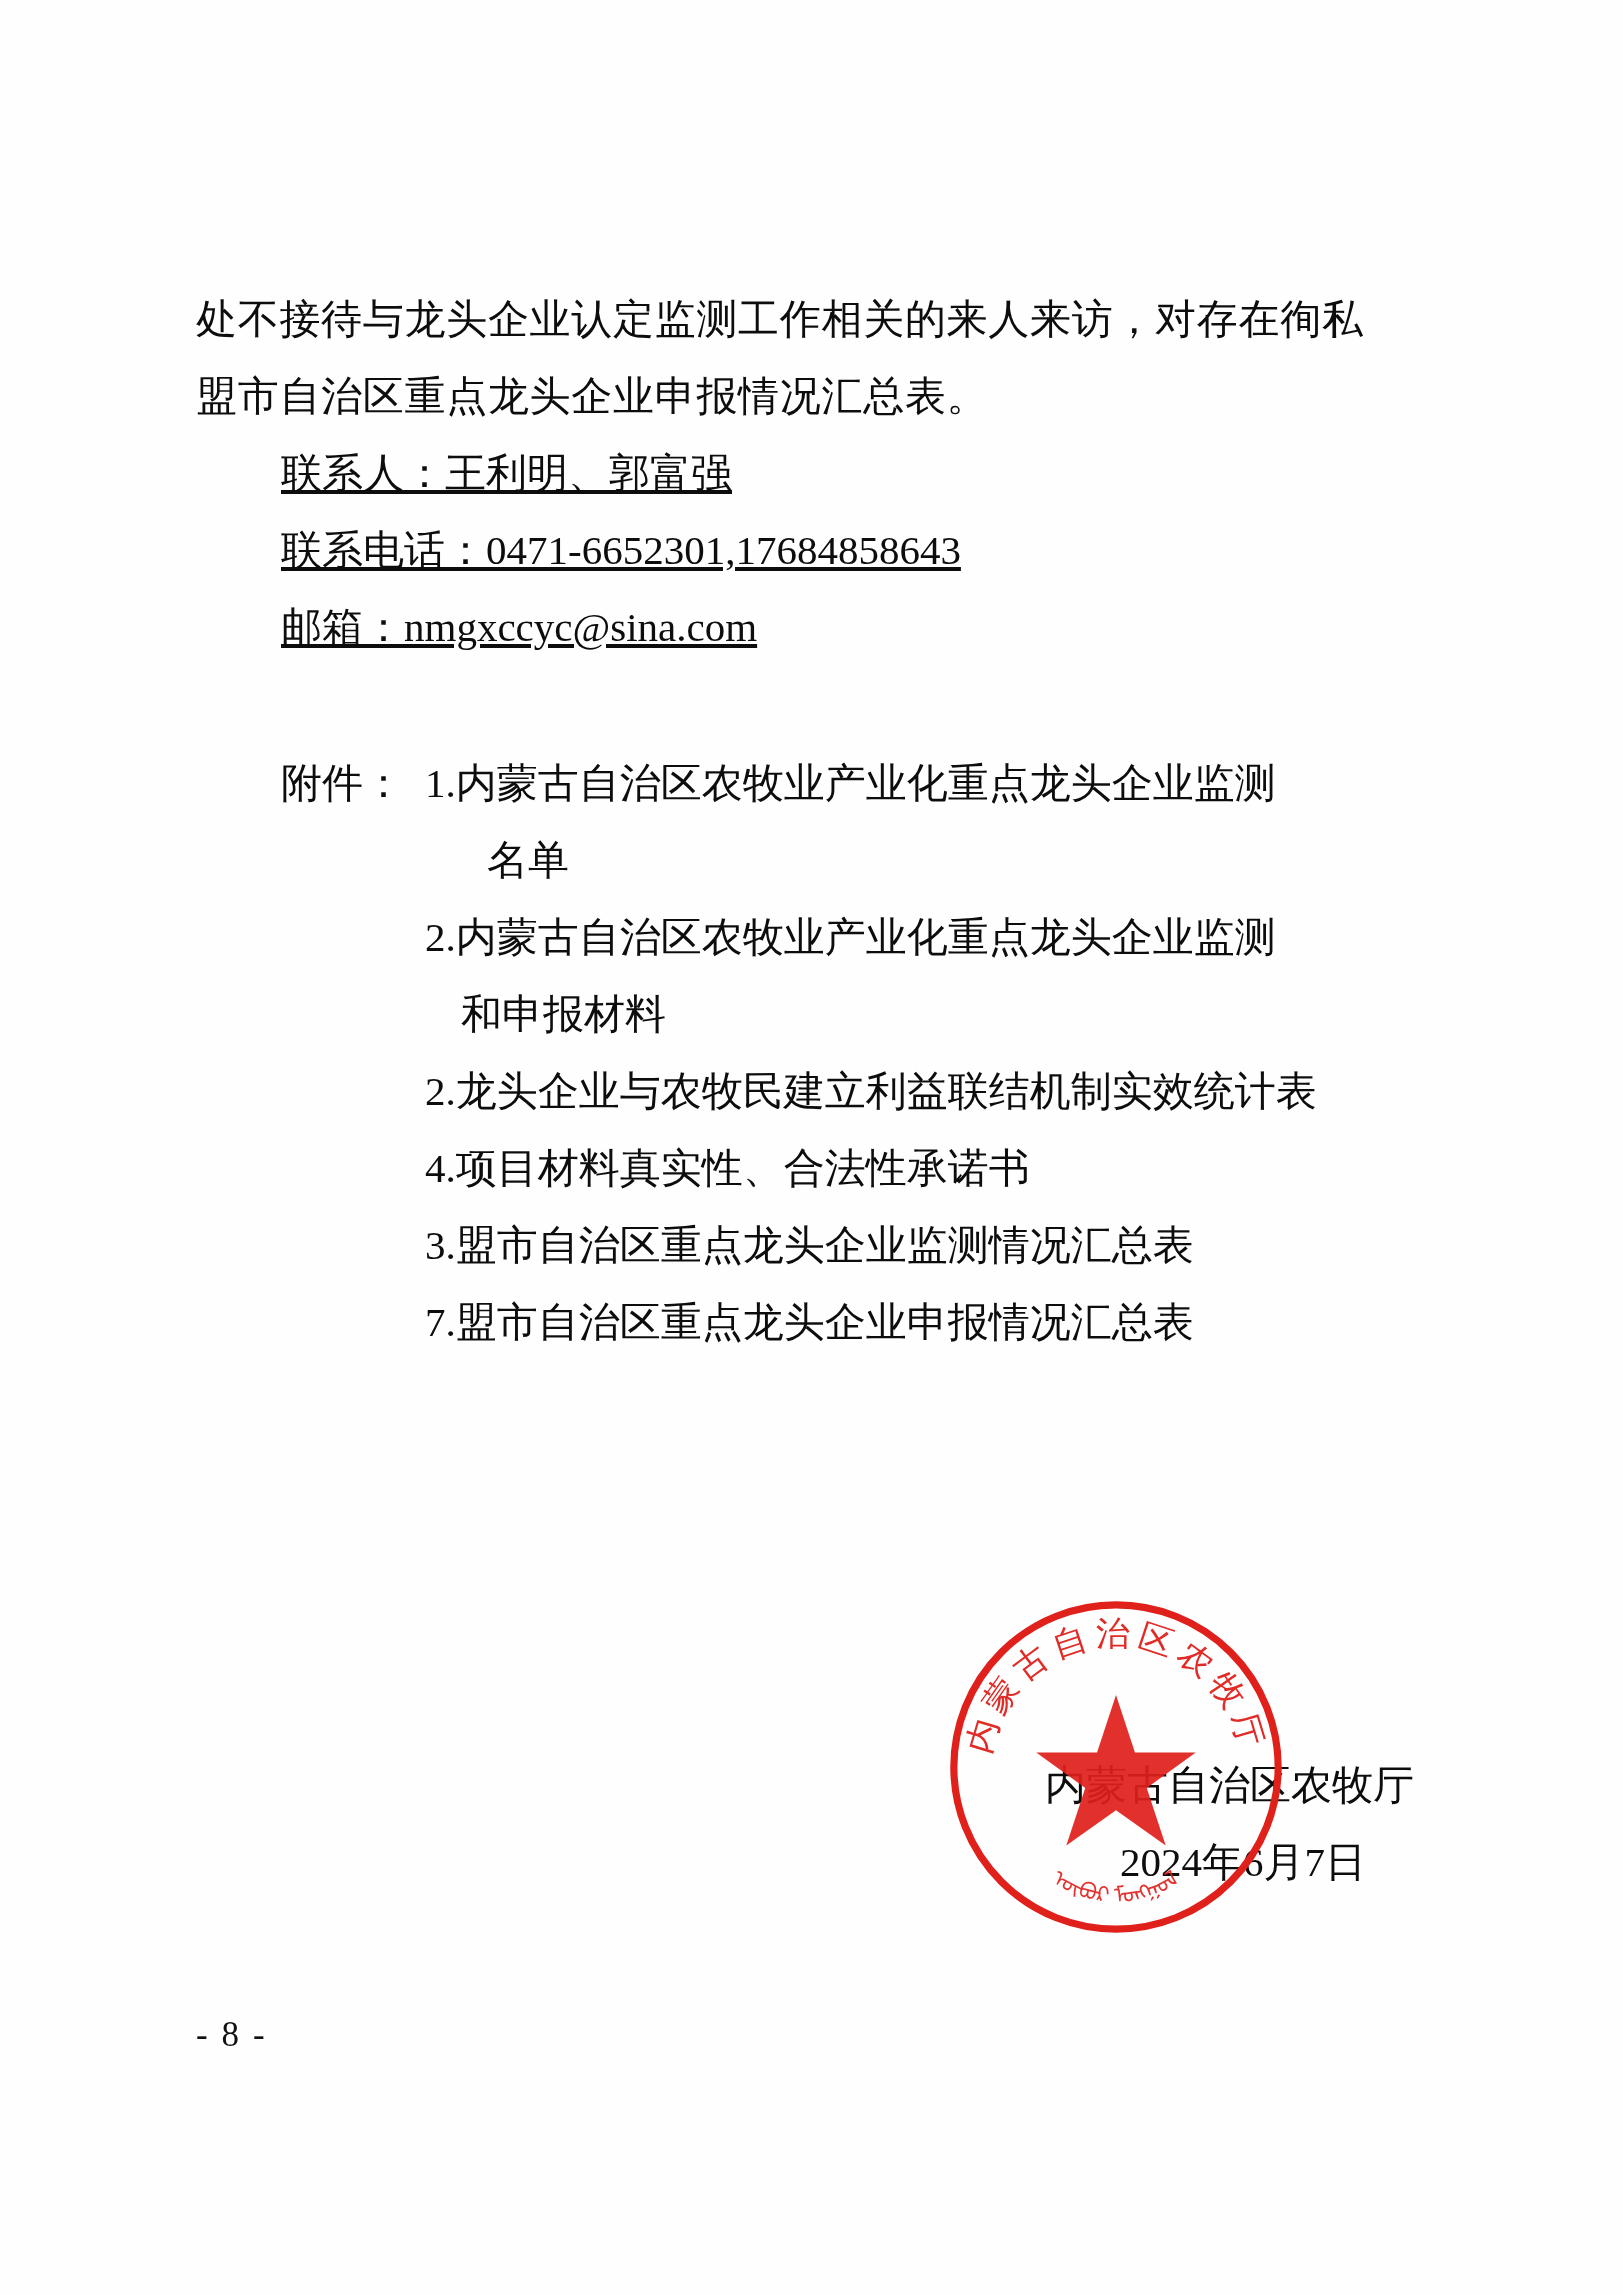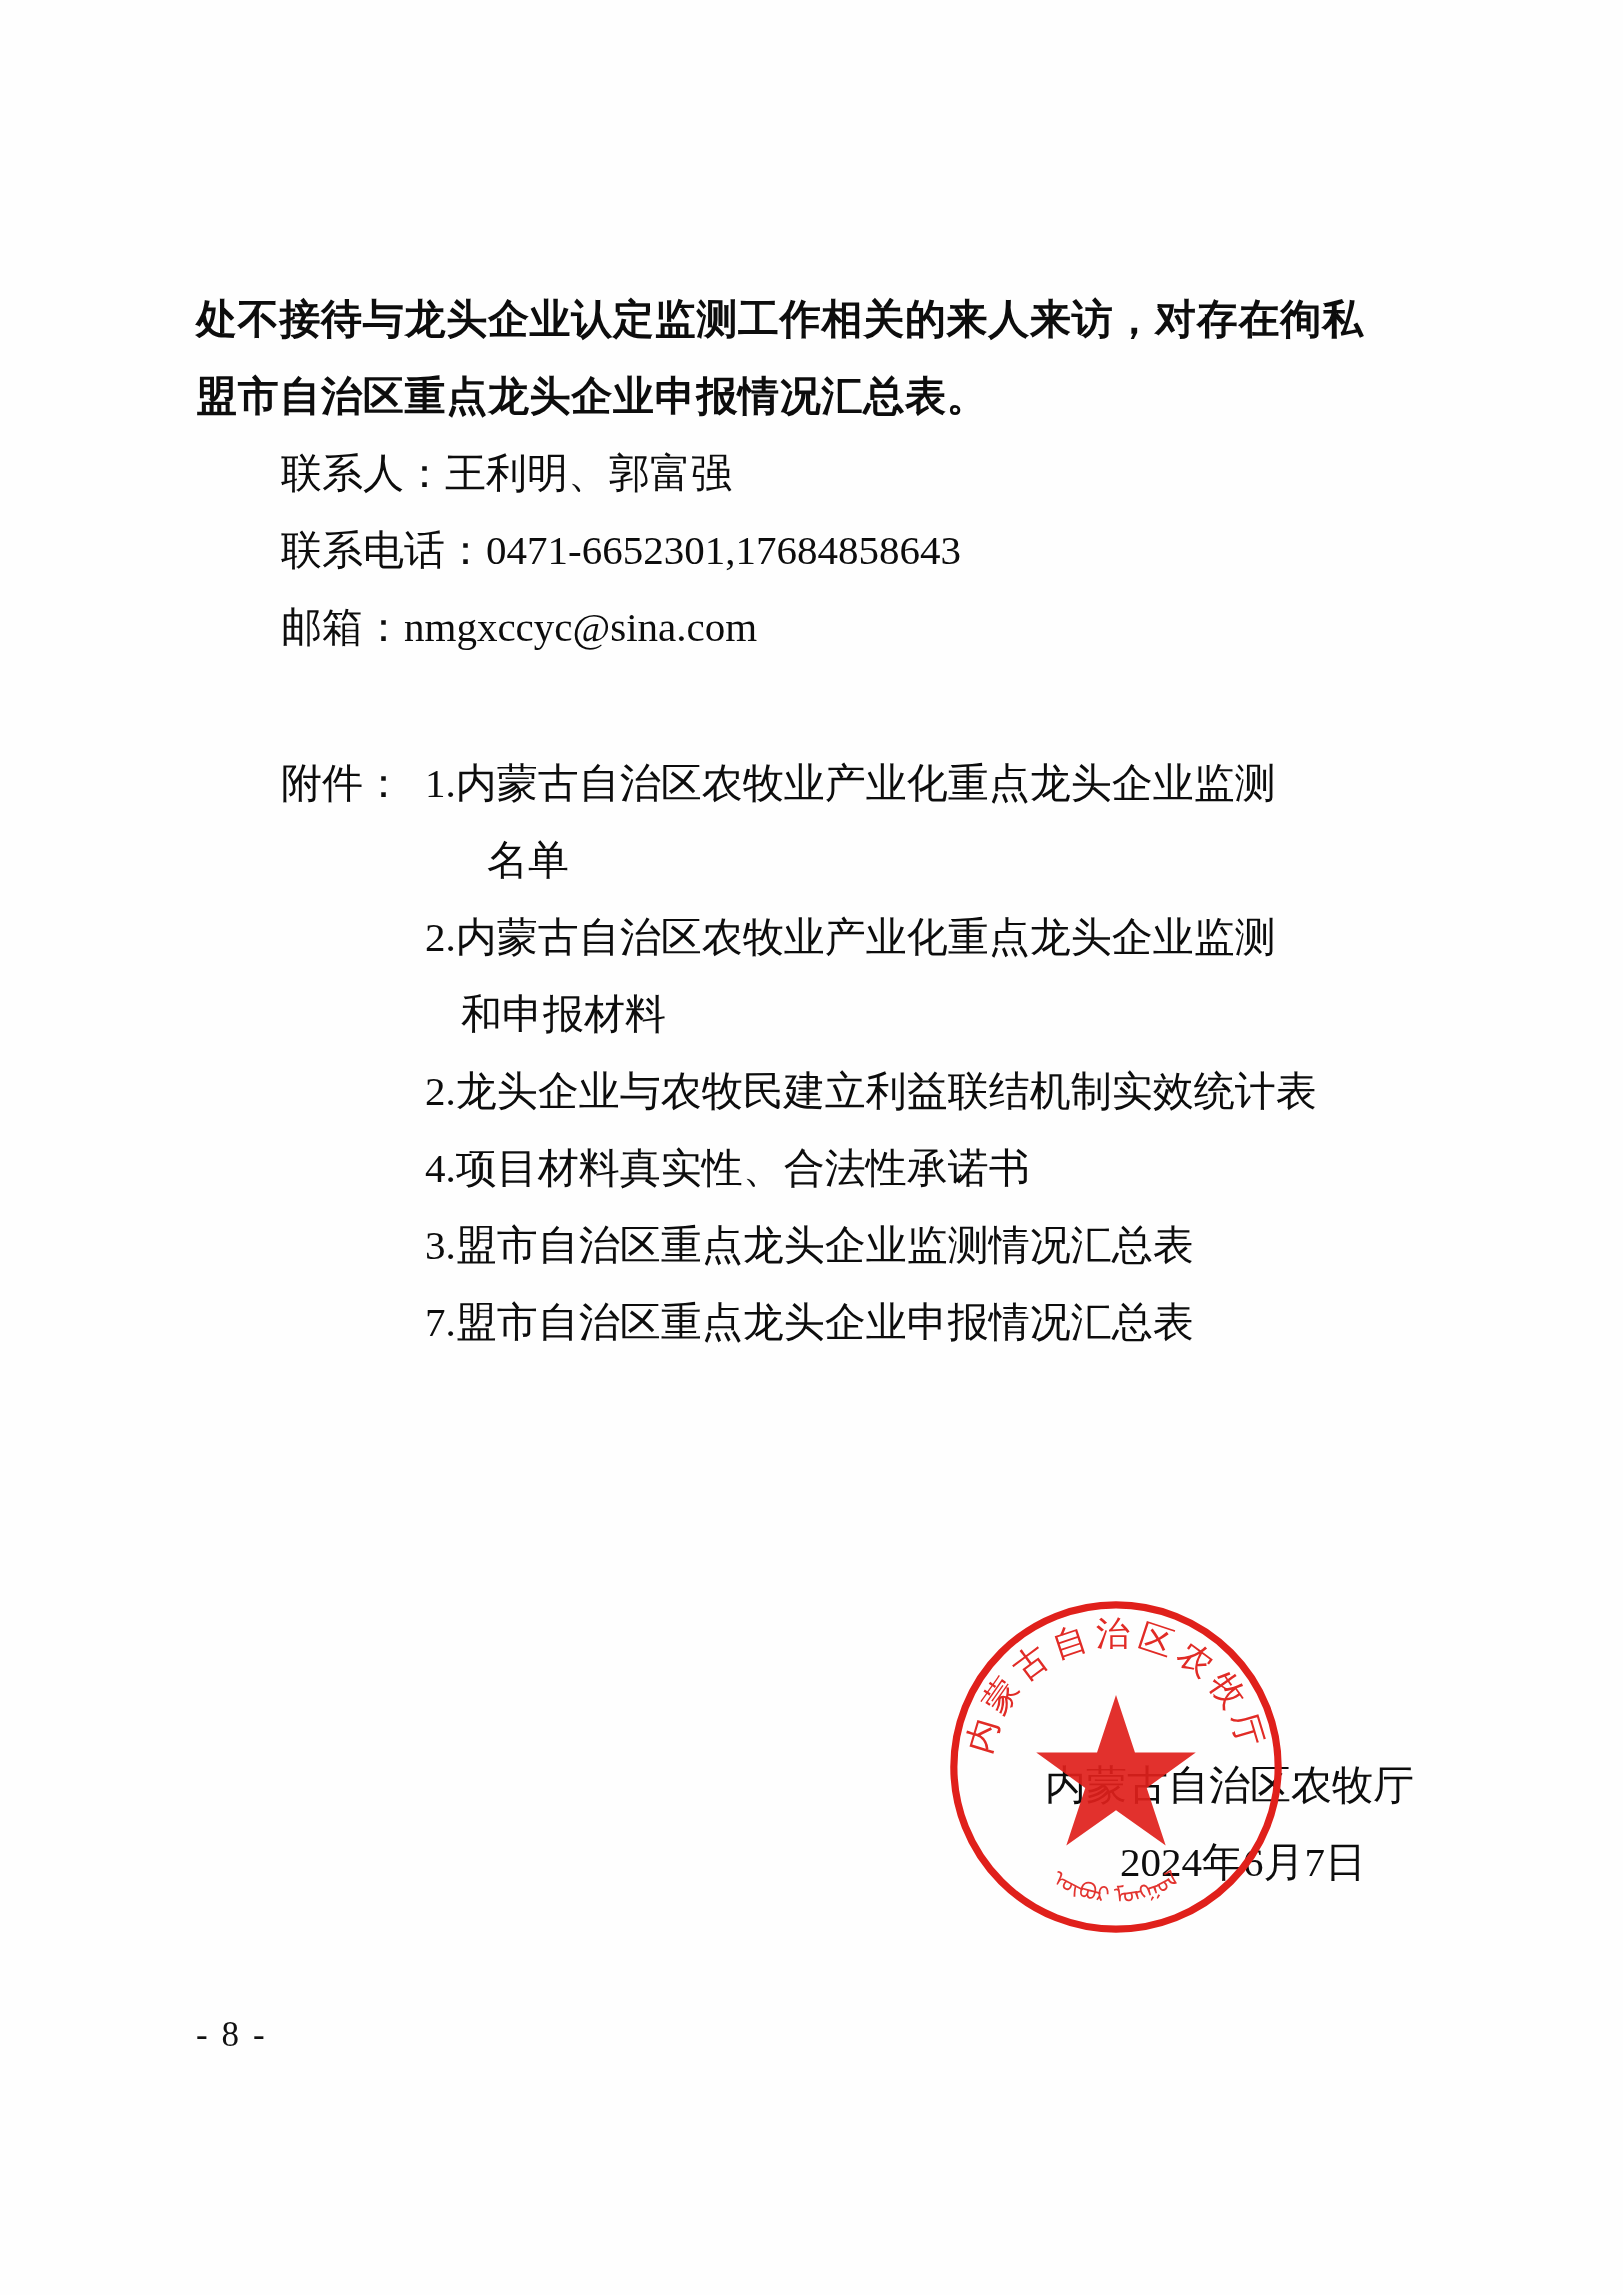--- a/index.html
+++ b/index.html
@@ -26,30 +26,30 @@
     position: absolute;
     left: 196px;
     top: 281px;
     width: 1243px;
   }
   .para {
     font-size: 41px;
     line-height: 77px;
     letter-spacing: 0.7px;
     white-space: nowrap;
-    font-weight: bold;
   }
   .lead-line {
     margin-left: 0;
   }
   .contact-line {
     margin-left: 85px;
     font-size: 41px;
     line-height: 77px;
     white-space: nowrap;
+    text-decoration: underline;
   }
   .attach-block {
     margin-top: 79px;
   }
   .attach-row {
     display: flex;
     align-items: flex-start;
     font-size: 41px;
     line-height: 77px;
     white-space: nowrap;

